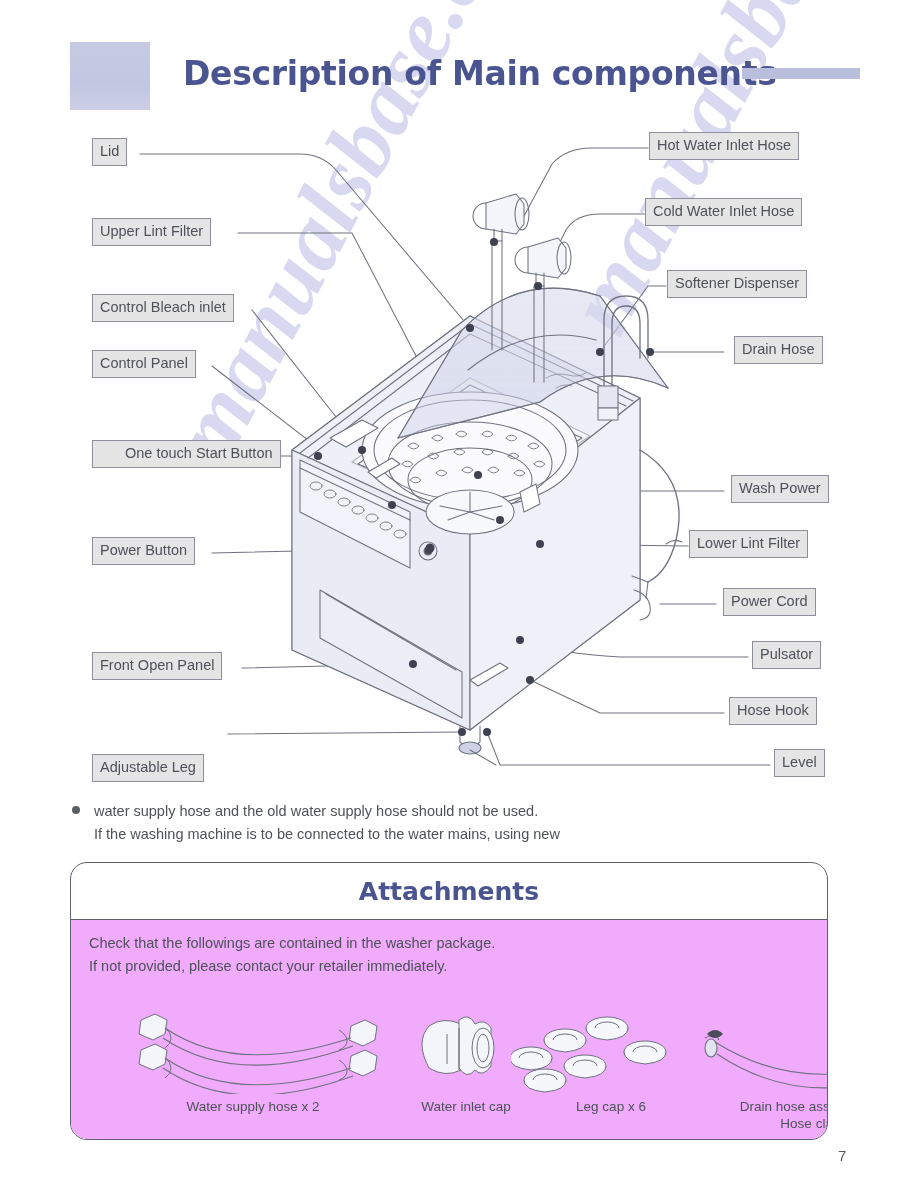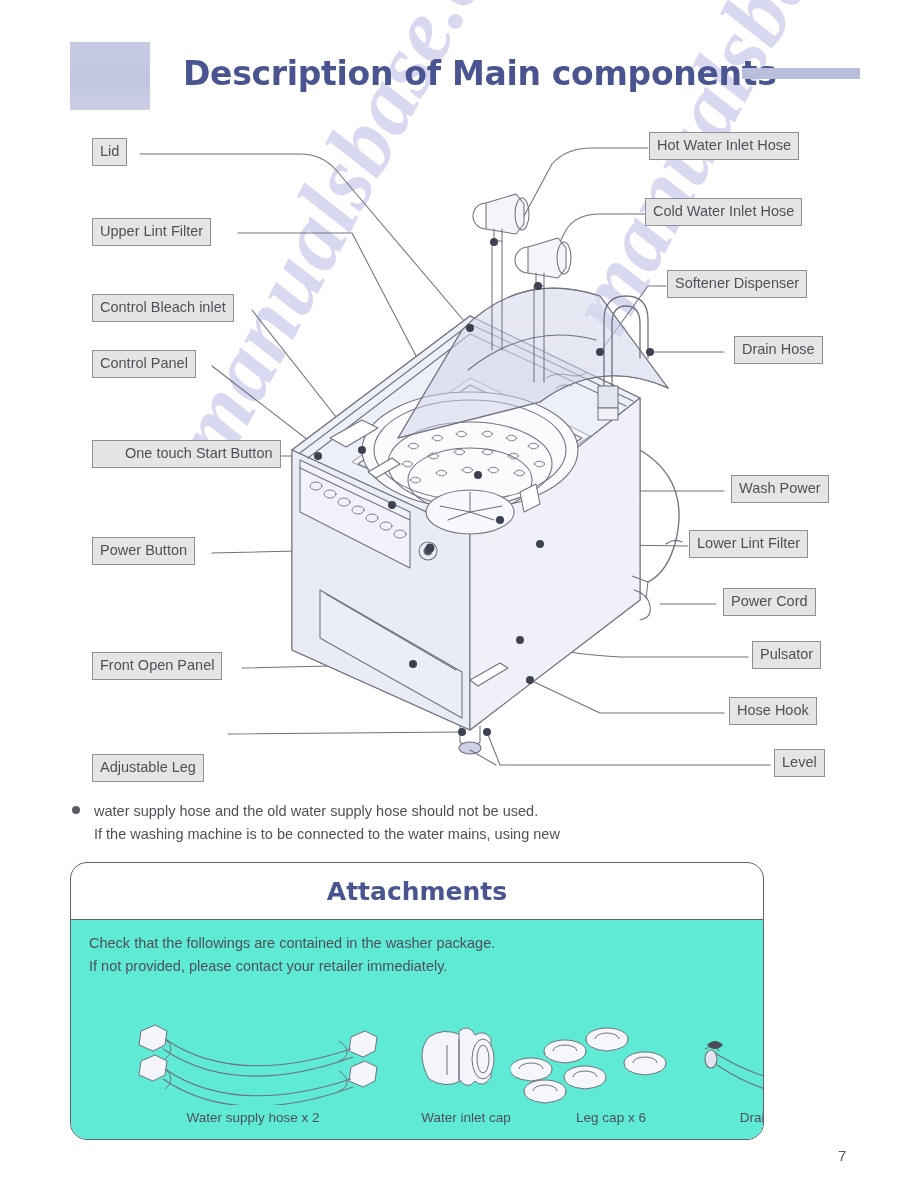--- a/index.html
+++ b/index.html
@@ -71,44 +71,44 @@
     font-size:14.5px;line-height:23px;color:#4e5158;
   }
   .note .bullet{
     position:absolute;left:0;top:6px;width:8px;height:8px;
     border-radius:50%;background:#585c63;
   }
   .note .txt{margin-left:22px;}
 
   
   .panel{
-    position:absolute;left:70px;top:862px;width:694px;height:278px;
+    position:absolute;left:70px;top:862px;width:758px;height:278px;
     border:1.6px solid #5e6170;
     border-radius:17px;
     box-sizing:border-box;
     background:transparent;
     overflow:hidden;
   }
   .panel-head{
     position:absolute;left:0;top:0;width:100%;height:57px;
     border-bottom:1.6px solid #5e6170;
     box-sizing:border-box;
     display:flex;align-items:center;justify-content:center;
   }
   .panel-head span{
     font-size:25px;font-weight:700;color:#4a5490;
     font-family:"DejaVu Sans", sans-serif;
   }
-  .panel-body{position:absolute;left:0;top:57px;width:100%;height:221px;background:#5eead4;}
+  .panel-body{position:absolute;left:0;top:57px;width:100%;height:221px;background:#f0abfc;}
   .panel-intro{
     position:absolute;left:18px;top:12px;
     font-size:14.5px;line-height:23px;color:#4e5158;
   }
   .items{
-    position:absolute;left:0;top:95px;width:100%;height:130px;
+    position:absolute;left:0;top:84px;width:100%;height:130px;
   }
   .item{position:absolute;top:0;text-align:center;}
   .item .art{height:90px;position:relative;}
   .item .cap{
     font-size:13.5px;color:#4e5158;line-height:17px;margin-top:4px;
   }
   .i1{left:22px;width:320px;}
   .i2{left:300px;width:190px;}
   .i3{left:440px;width:200px;}
   .i4{left:620px;width:250px;}

